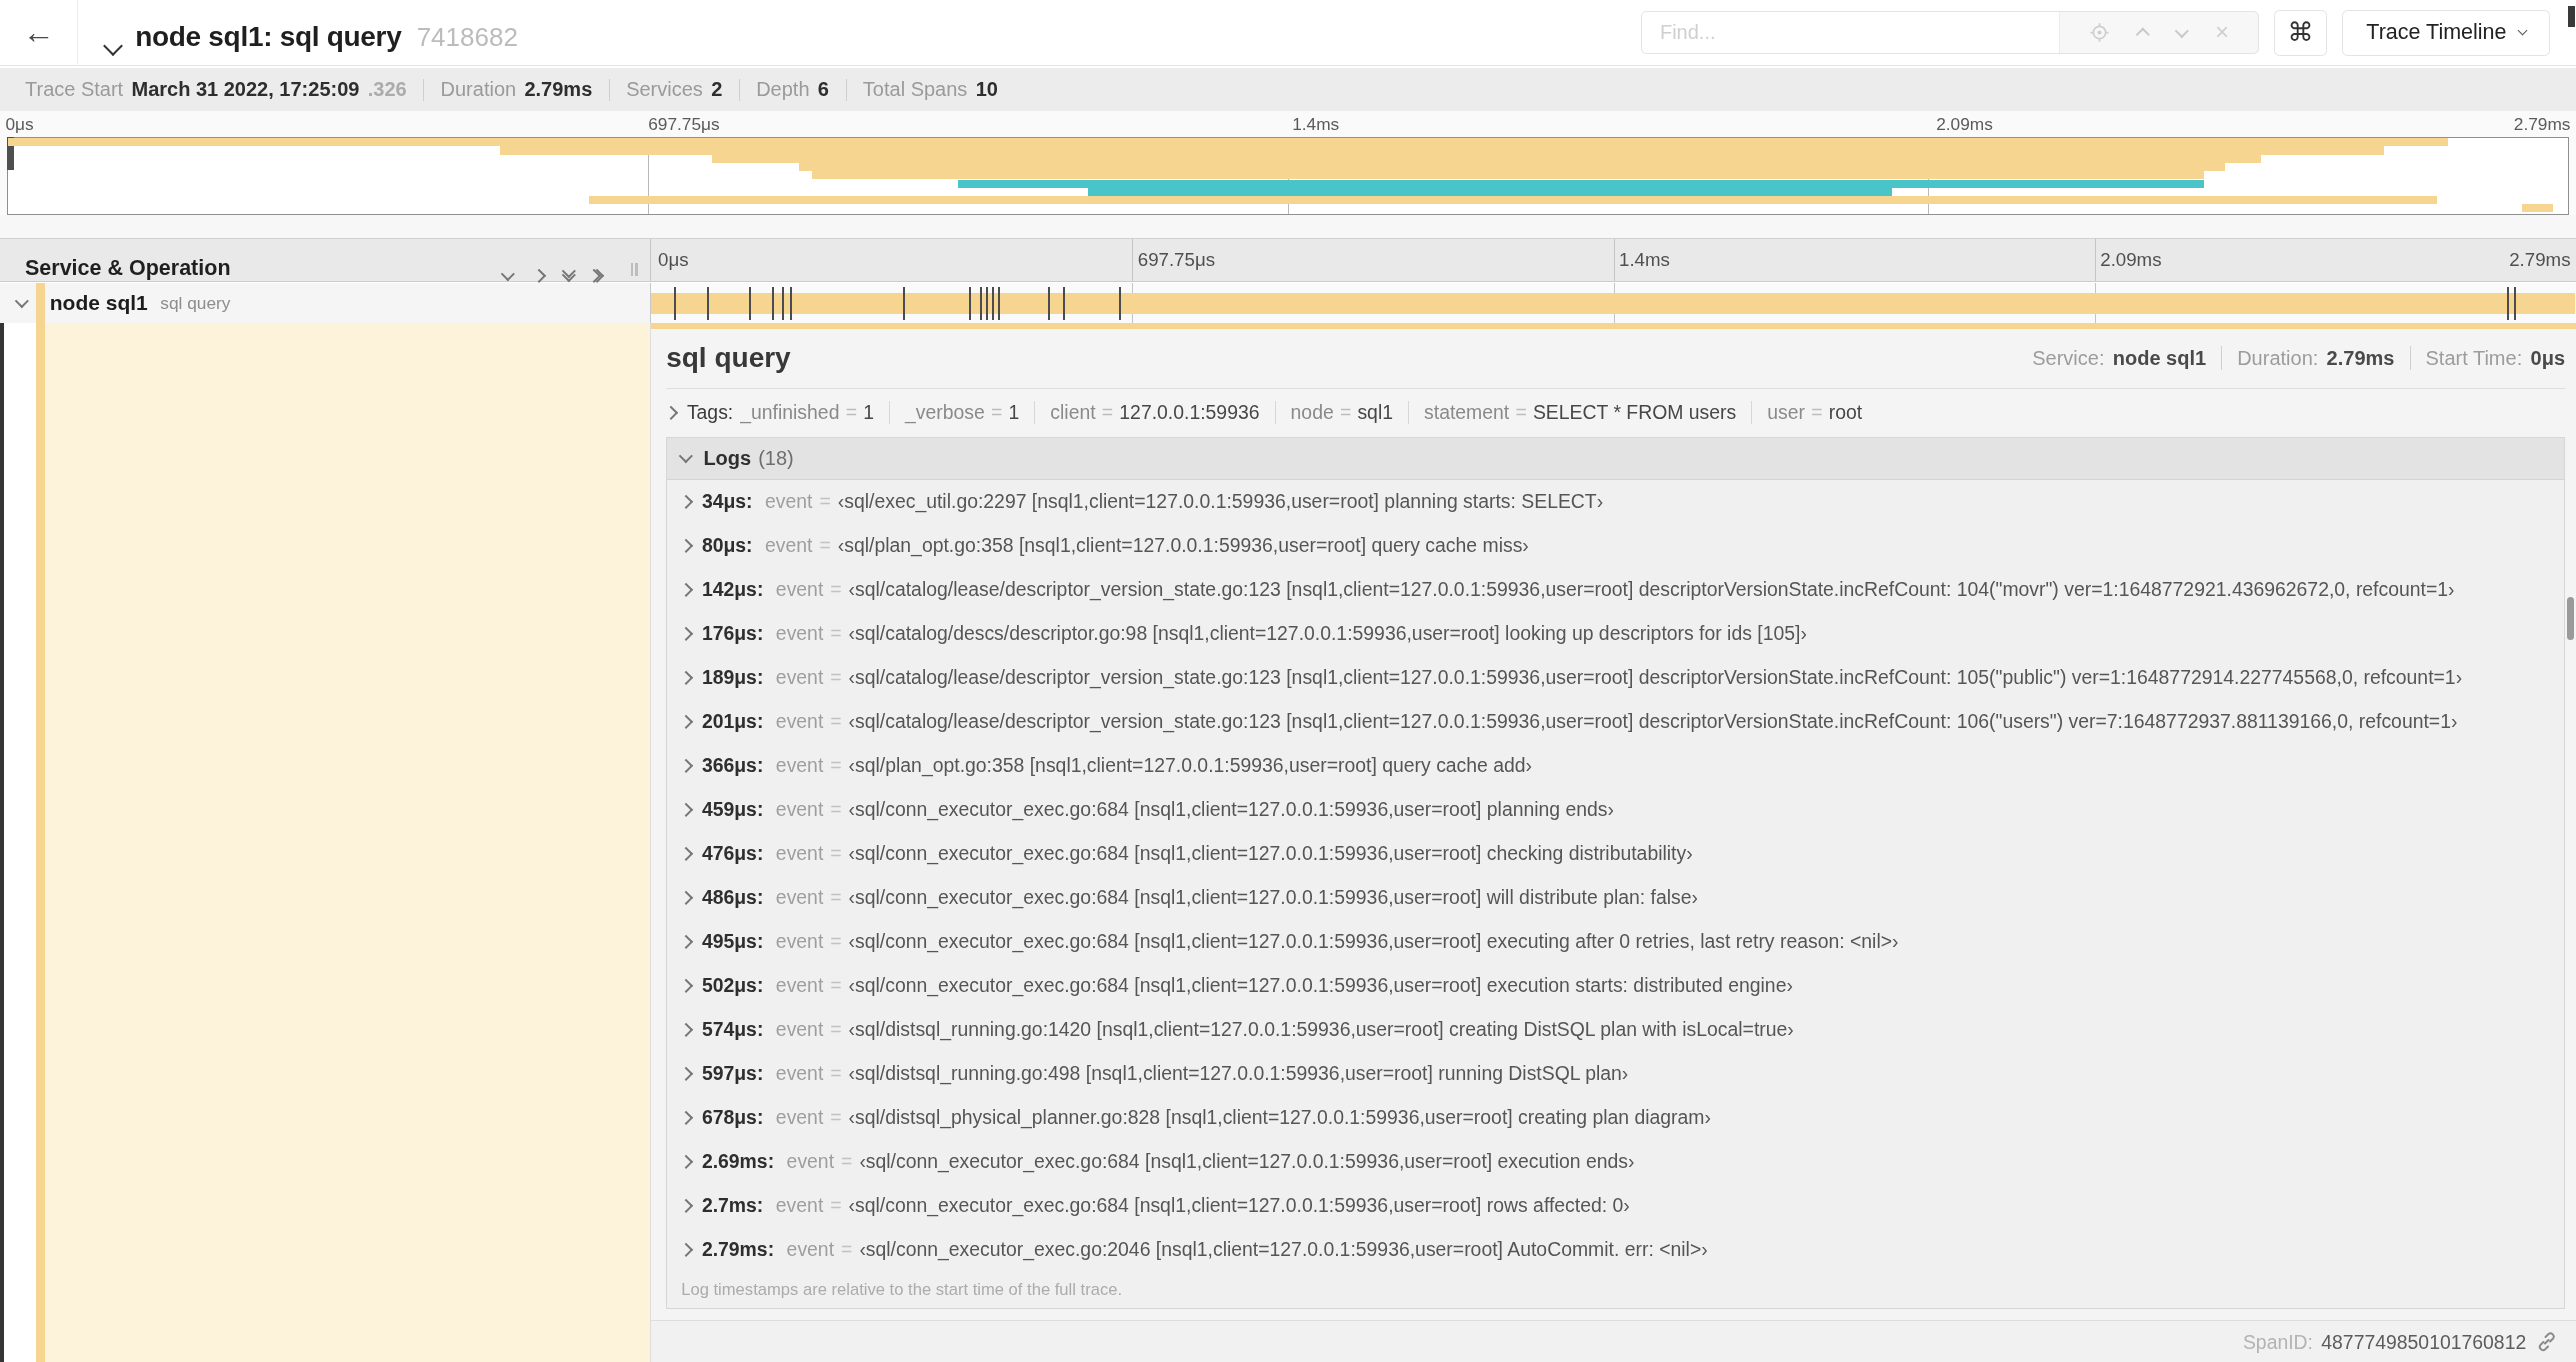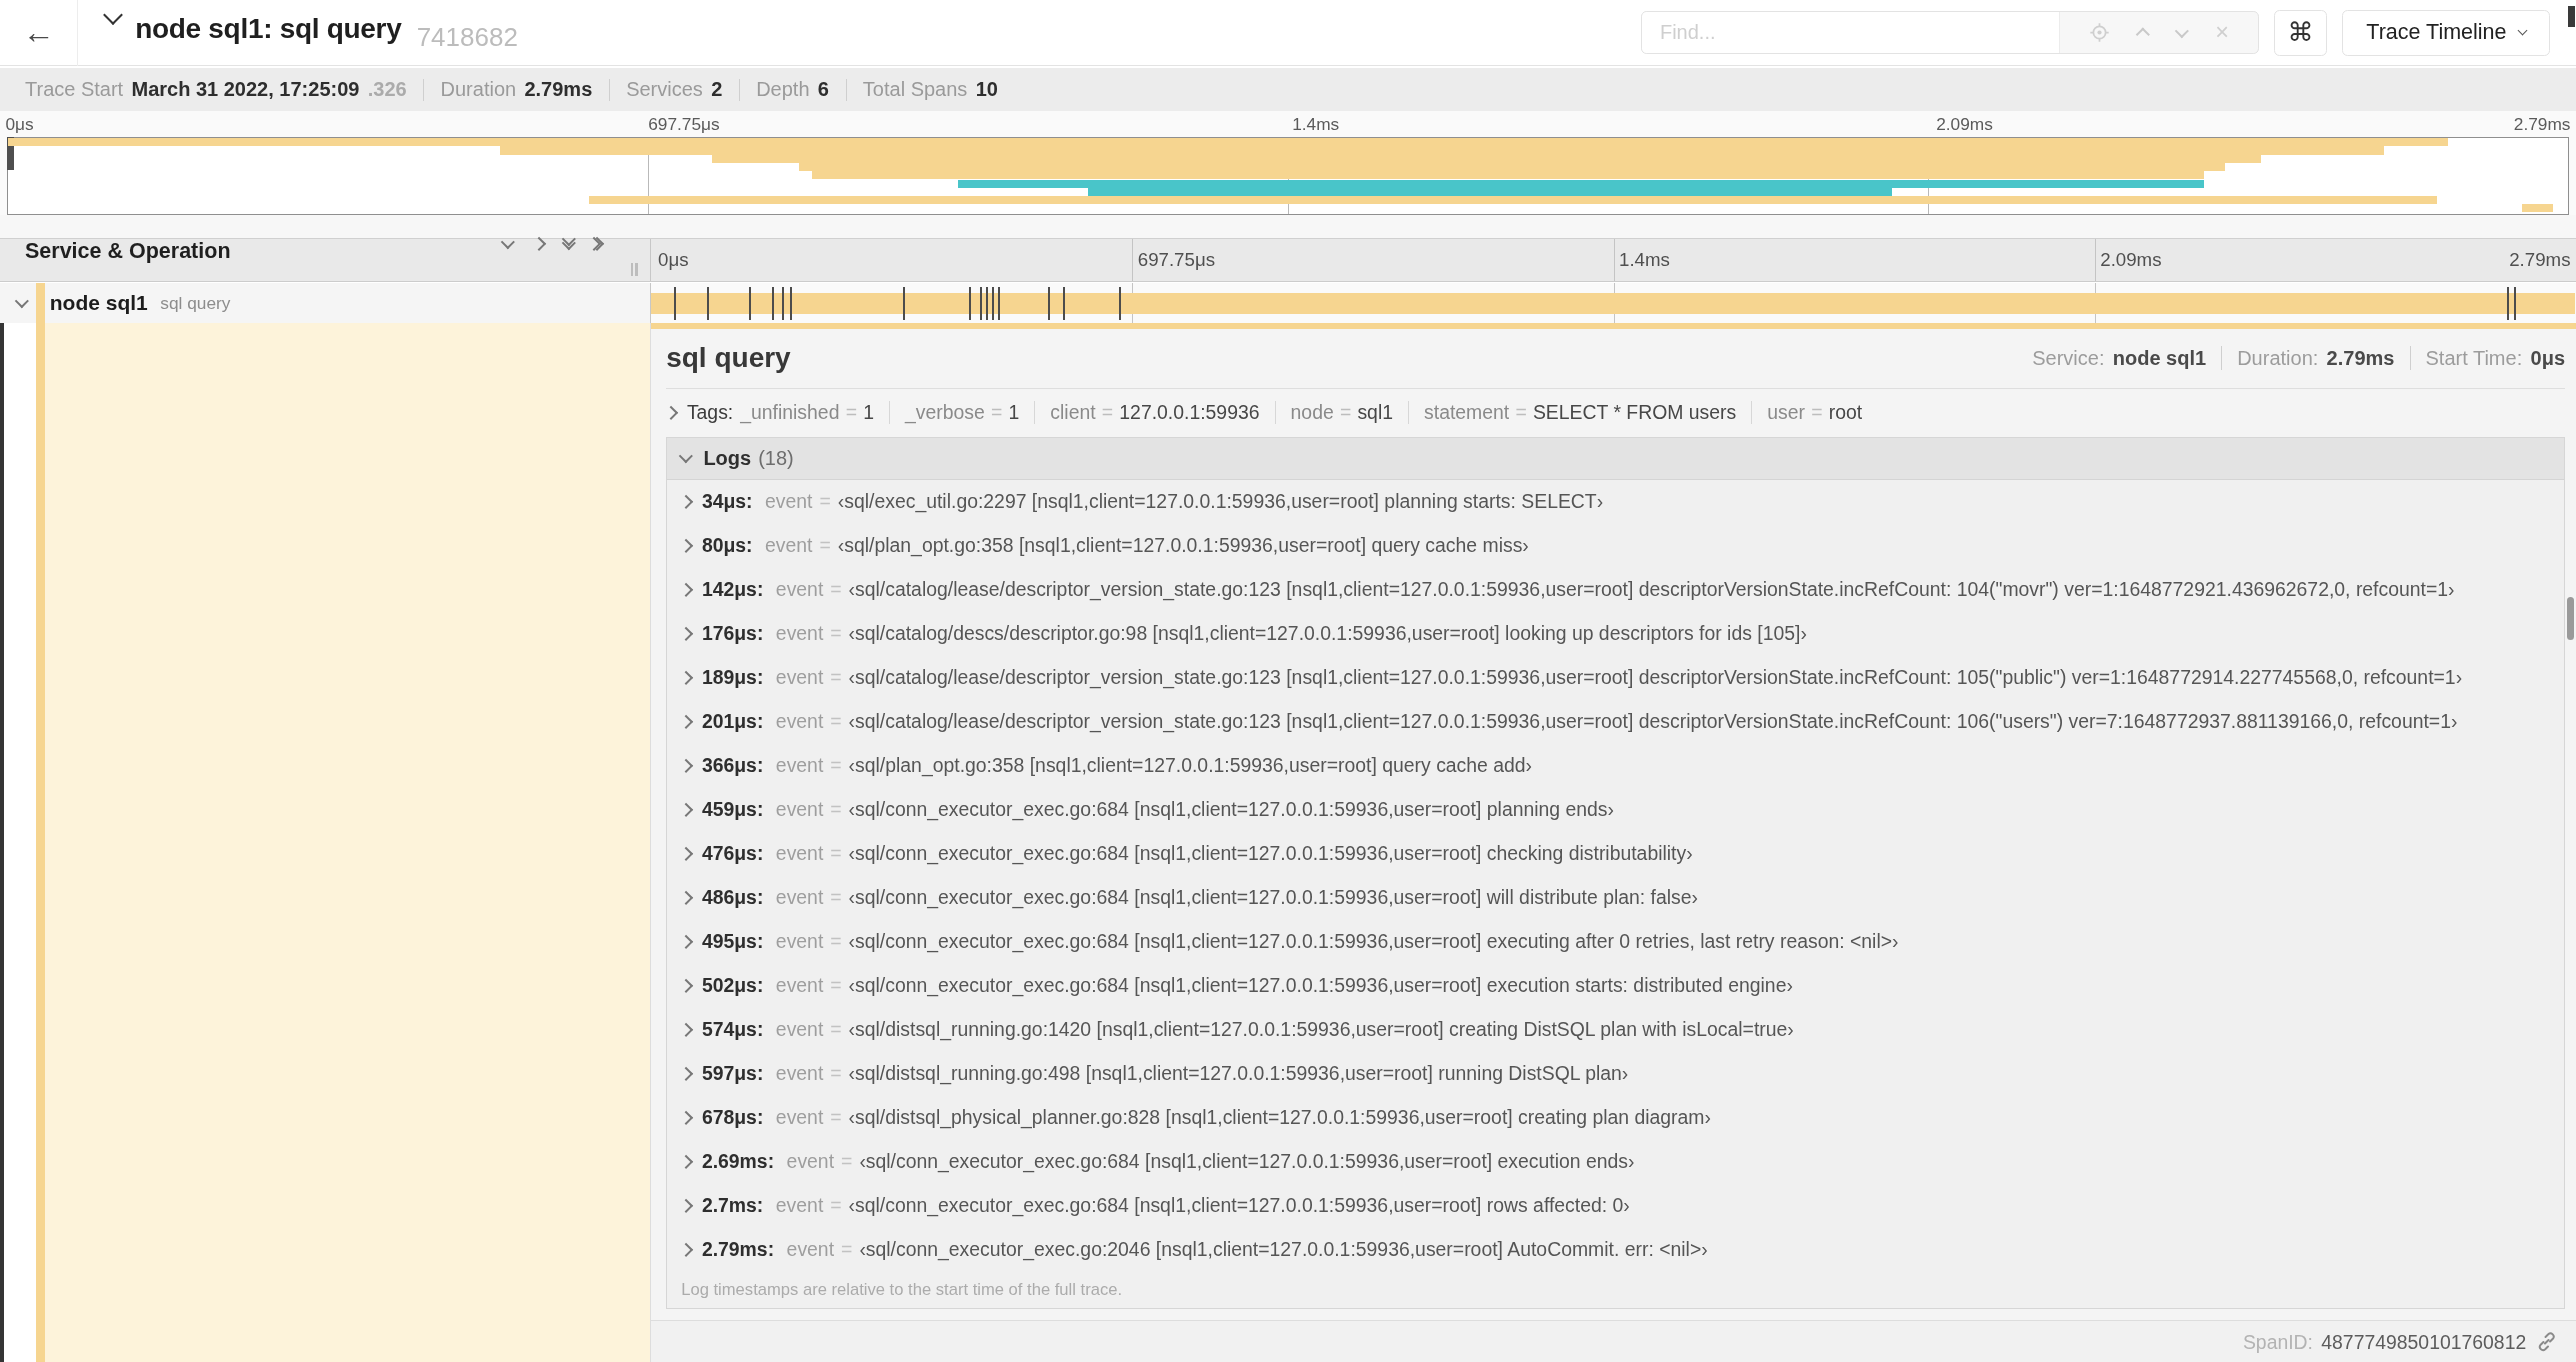--- a/index.html
+++ b/index.html
@@ -19,21 +19,21 @@
   .dbl { display:inline-flex; flex-direction:column; }
   .dbl .chev { margin:-6.2px 0 0 0; }
   .dblr { display:inline-flex; }
   .dblr .chev { margin:0 0 0 -6.2px; }
 
   
   .top-header { position:absolute; top:0; left:0; right:0; height:66px;
     background:#fff; border-bottom:1.4px solid #e3e3e3; display:flex; align-items:center; }
   .back-btn { width:78px; height:66px; display:flex; align-items:center; justify-content:center;
     font-size:32px; color:#4a4a4a; border-right:1.4px solid #ededed; cursor:pointer; }
-  .title-wrap { display:flex; align-items:flex-start; margin-left:28px; gap:15.2px; }
+  .title-wrap { display:flex; align-items:flex-end; margin-left:28px; gap:15.2px; }
   .trace-title { font-size:28px; font-weight:bold; color:#1f1f1f; letter-spacing:-0.3px; }
   .trace-id { font-size:26px; color:#bcbcbc;margin-top:9px; }
   .header-right { margin-left:auto; display:flex; align-items:center; gap:15.2px; margin-right:26px; }
   .find-group { display:flex; height:43px; border:1.4px solid #e3e3e3; border-radius:5.5px;
     overflow:hidden; background:#e5e5e5; width:618px; }
   .find-input { flex:1; border:none; outline:none; font-size:20px; color:#444; padding:0 18px; }
   .find-input::placeholder { color:#cfcfcf; }
   .find-controls { width:199px; background:#f7f7f7; border-left:1.4px solid #ececec;
     display:flex; align-items:center; justify-content:space-evenly; color:#cfcfcf; }
   .x-glyph { font-size:23.5px; color:#cfcfcf; line-height:1; }
@@ -59,21 +59,21 @@
     background:#fff; border:1.4px solid #8f8f8f; }
   .mm-grid { position:absolute; top:0; bottom:0; width:0.7px; background:#b9b9b9; }
   .mm-bar { position:absolute; height:8.3px; }
   .mm-handle { position:absolute; left:-1.4px; top:-1.4px; width:7px; height:33px; background:#4f4f4f; }
 
   .gap-strip { position:absolute; top:215px; left:0; right:0; height:23px; background:#f7f7f7; }
 
   
   .timeline-header { position:absolute; top:238px; left:0; right:0; height:44px; display:flex;
     background:#e9e9e9; border-top:0.7px solid #d0d0d0; border-bottom:0.7px solid #cccccc; }
-  .th-left { width:650px; position:relative; display:flex; align-items:flex-start; flex:none; }
+  .th-left { width:650px; position:relative; display:flex; align-items:flex-end; flex:none; }
   .th-title { font-size:21.5px; font-weight:bold; color:#1f1f1f; margin-left:25px; }
   .th-icons { margin-left:auto; margin-right:48px; display:flex; align-items:center; gap:21px; }
   .col-grip { position:absolute; right:12.5px; bottom:5.5px; display:flex; gap:2.8px; }
   .col-grip i { width:2.1px; height:12.5px; background:#bdbdbd; display:block; }
   .th-right { flex:1; position:relative; border-left:1.4px solid #c7c7c7; }
   .ruler-label { position:absolute; top:10.4px; font-size:18.7px; color:#4f4f4f; }
   .tl-grid { position:absolute; top:0; bottom:0; width:0.7px; background:#c4c4c4; }
 
   
   .span-row { position:absolute; top:283px; left:0; right:0; height:40px; display:flex; cursor:pointer; }

